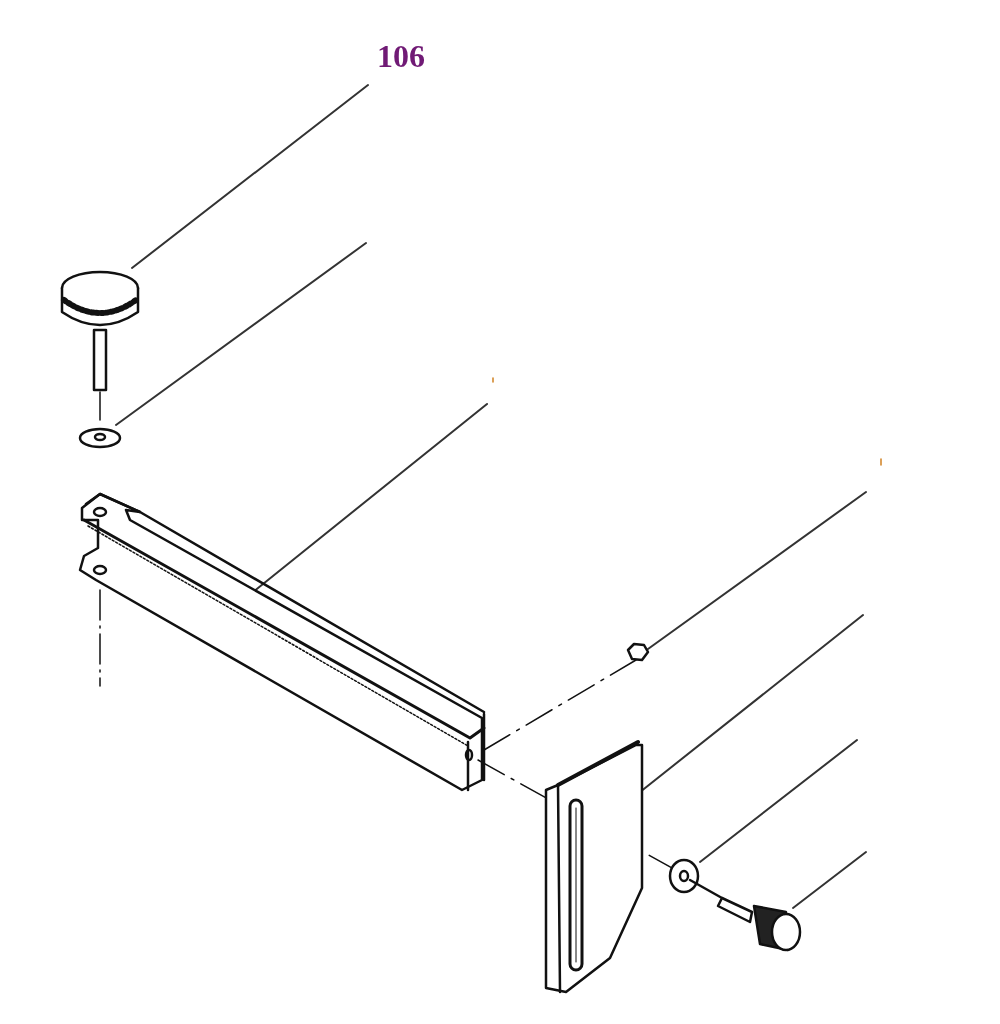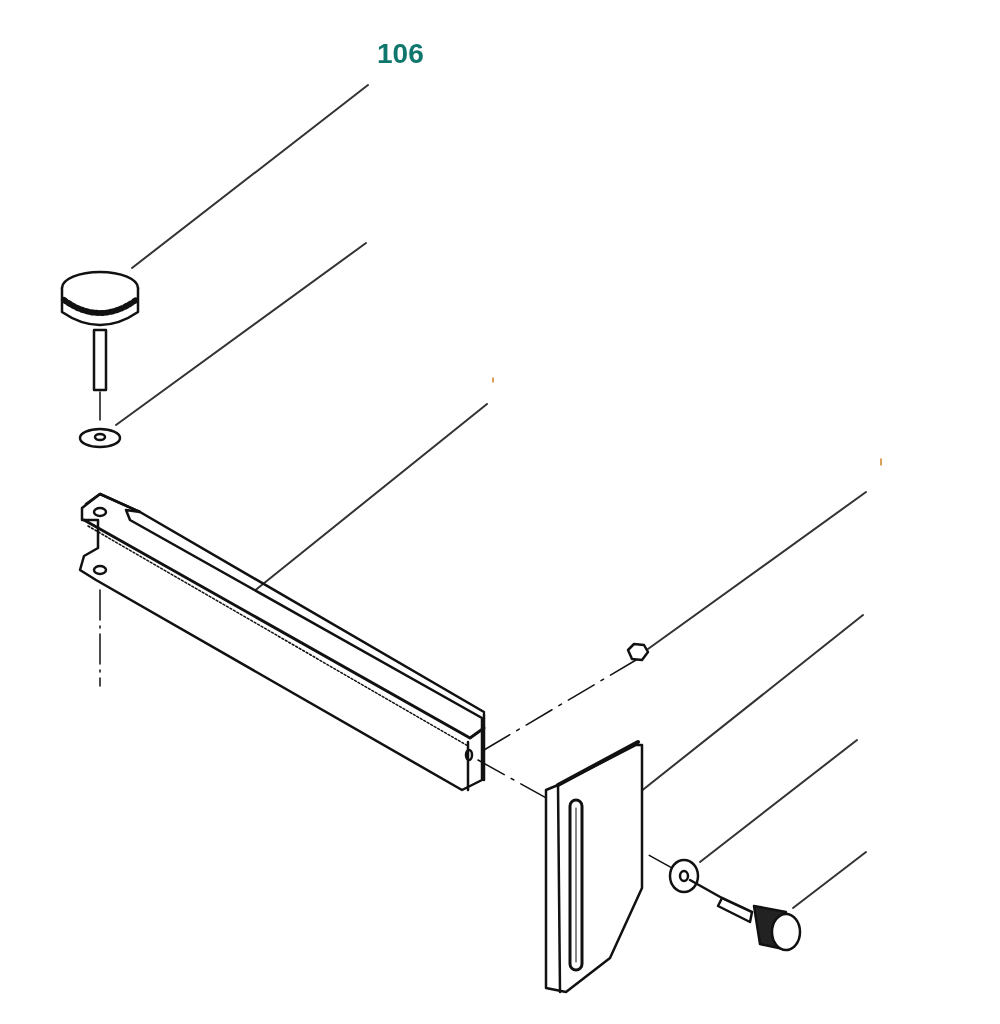--- a/index.html
+++ b/index.html
@@ -1,17 +1,17 @@
 <!DOCTYPE html>
 <html><head>
 <meta charset="utf-8">
 <style>
   html,body{margin:0;padding:0;background:#ffffff;}
   .canvas{position:relative;width:1000px;height:1024px;background:#fff;overflow:hidden;}
-  .part-number{position:absolute;left:377px;top:40px;font-family:Liberation Sans, sans-serif;font-weight:bold;font-size:28px;color:#0f766e;line-height:1;}
+  .part-number{position:absolute;left:377px;top:40px;font-family:Liberation Serif, serif;font-weight:bold;font-size:32px;color:#701a75;line-height:1;}
   svg{position:absolute;left:0;top:0;}
 </style>
 </head>
 <body>
 
 <div class="canvas">
   <div class="part-number">106</div>
 
   <svg width="1000" height="1024" viewBox="0 0 1000 1024">
     <g fill="none" stroke="#111" stroke-width="2.5" stroke-linejoin="round" stroke-linecap="round">

